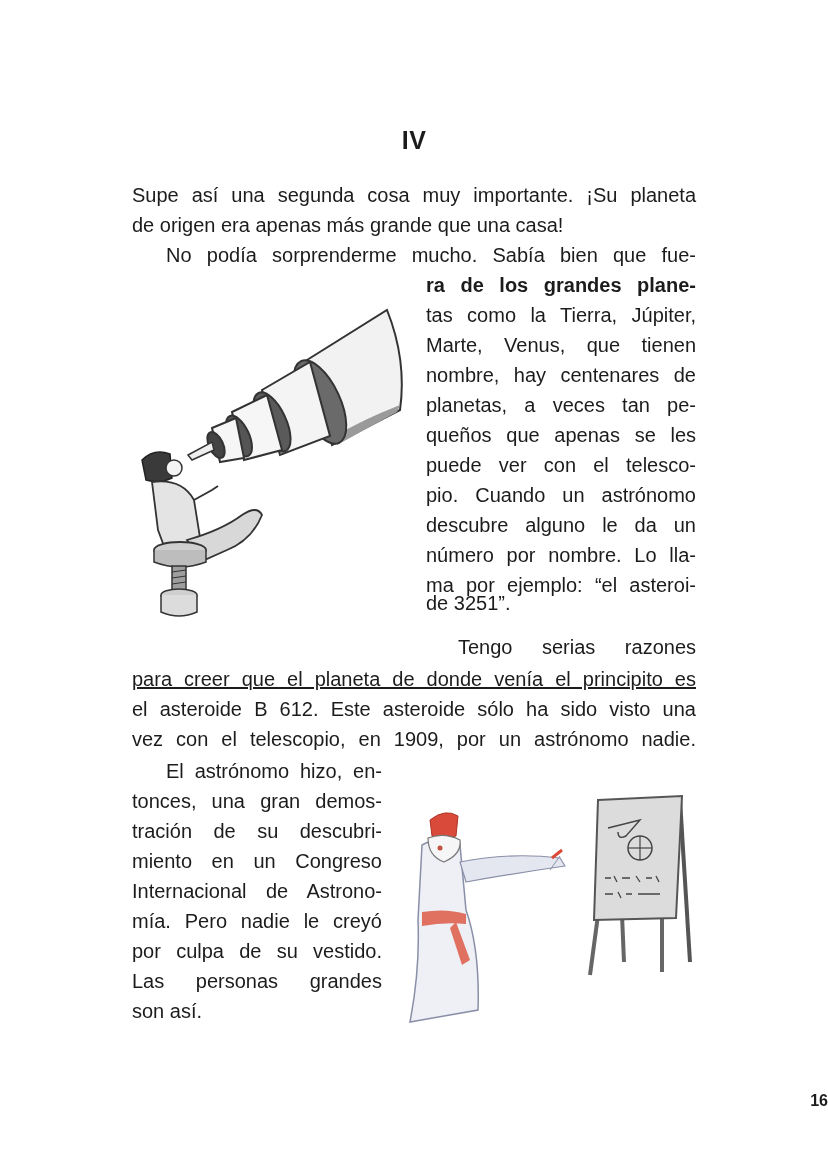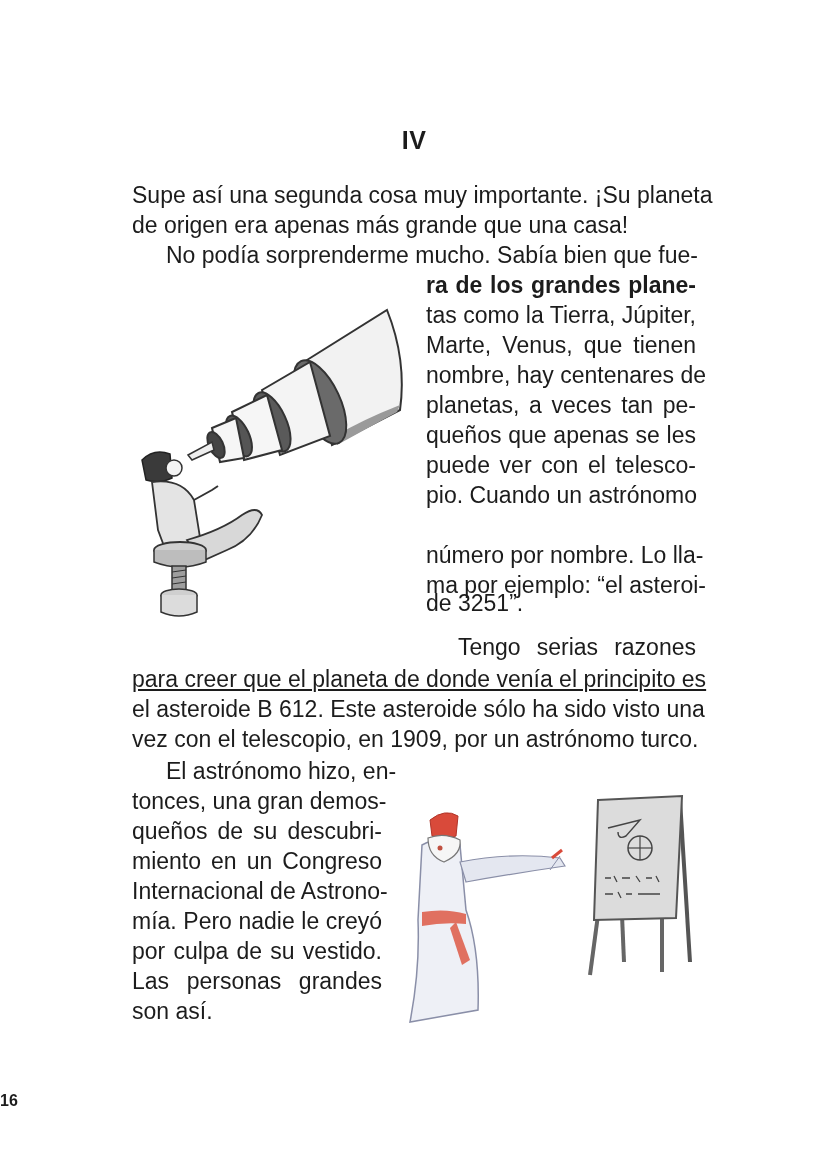--- a/index.html
+++ b/index.html
@@ -25,21 +25,21 @@
       top: 126px;
       left: 0;
       width: 828px;
       text-align: center;
       font-size: 25px;
       font-weight: bold;
       letter-spacing: 0.5px;
     }
     .line {
       position: absolute;
-      font-size: 23px;
+      font-size: 20px;
       line-height: 30px;
       height: 30px;
       white-space: nowrap;
       text-align: justify;
       text-align-last: justify;
     }
     .line.last {
       text-align-last: left;
     }
     .full { left: 132px; width: 564px; }
@@ -49,21 +49,21 @@
     .left { left: 132px; width: 250px; }
     .left.indent { left: 166px; width: 216px; }
     .illus {
       position: absolute;
     }
     .page-number {
       position: absolute;
       top: 1092px;
       left: 0;
       width: 828px;
-      text-align: left;
+      text-align: right;
       font-size: 16px;
       font-weight: bold;
     }
   </style>
 </head>
 <body>
 
 <div class="page">
 
   <div class="chapter-title">IV</div>
@@ -73,32 +73,33 @@
   <div class="line full indent" style="top:240px;">No podía sorprenderme mucho. Sabía bien que fue-</div>
 
   <div class="line right" style="top:270px;font-weight:bold;">ra de los grandes plane-</div>
   <div class="line right" style="top:300px;">tas como la Tierra, Júpiter,</div>
   <div class="line right" style="top:330px;">Marte, Venus, que tienen</div>
   <div class="line right" style="top:360px;">nombre, hay centenares de</div>
   <div class="line right" style="top:390px;">planetas, a veces tan pe-</div>
   <div class="line right" style="top:420px;">queños que apenas se les</div>
   <div class="line right" style="top:450px;">puede ver con el telesco-</div>
   <div class="line right" style="top:480px;">pio. Cuando un astrónomo</div>
+  <div class="line right" style="top:510px;">descubre alguno le da un</div>
   <div class="line right" style="top:540px;">número por nombre. Lo lla-</div>
   <div class="line right" style="top:570px;">ma por ejemplo: “el asteroi-</div>
   <div class="line right last" style="top:588px;">de 3251”.</div>
   <div class="line right indent" style="top:632px;">Tengo serias razones</div>
 
   <div class="line full" style="top:664px;text-decoration:underline;">para creer que el planeta de donde venía el principito es</div>
   <div class="line full" style="top:694px;">el asteroide B 612. Este asteroide sólo ha sido visto una</div>
-  <div class="line full" style="top:724px;">vez con el telescopio, en 1909, por un astrónomo turco.</div>
+  <div class="line full" style="top:724px;">vez con el telescopio, en 1909, por un astrónomo nadie.</div>
 
   <div class="line left indent" style="top:756px;">El astrónomo hizo, en-</div>
   <div class="line left" style="top:786px;">tonces, una gran demos-</div>
-  <div class="line left" style="top:816px;">queños de su descubri-</div>
+  <div class="line left" style="top:816px;">tración de su descubri-</div>
   <div class="line left" style="top:846px;">miento en un Congreso</div>
   <div class="line left" style="top:876px;">Internacional de Astrono-</div>
   <div class="line left" style="top:906px;">mía. Pero nadie le creyó</div>
   <div class="line left" style="top:936px;">por culpa de su vestido.</div>
   <div class="line left" style="top:966px;">Las personas grandes</div>
   <div class="line left last" style="top:996px;">son así.</div>
 
   <div class="illus" style="left:132px; top:300px; width:285px; height:325px;">
     <svg width="285" height="325" viewBox="0 0 285 325">
 

